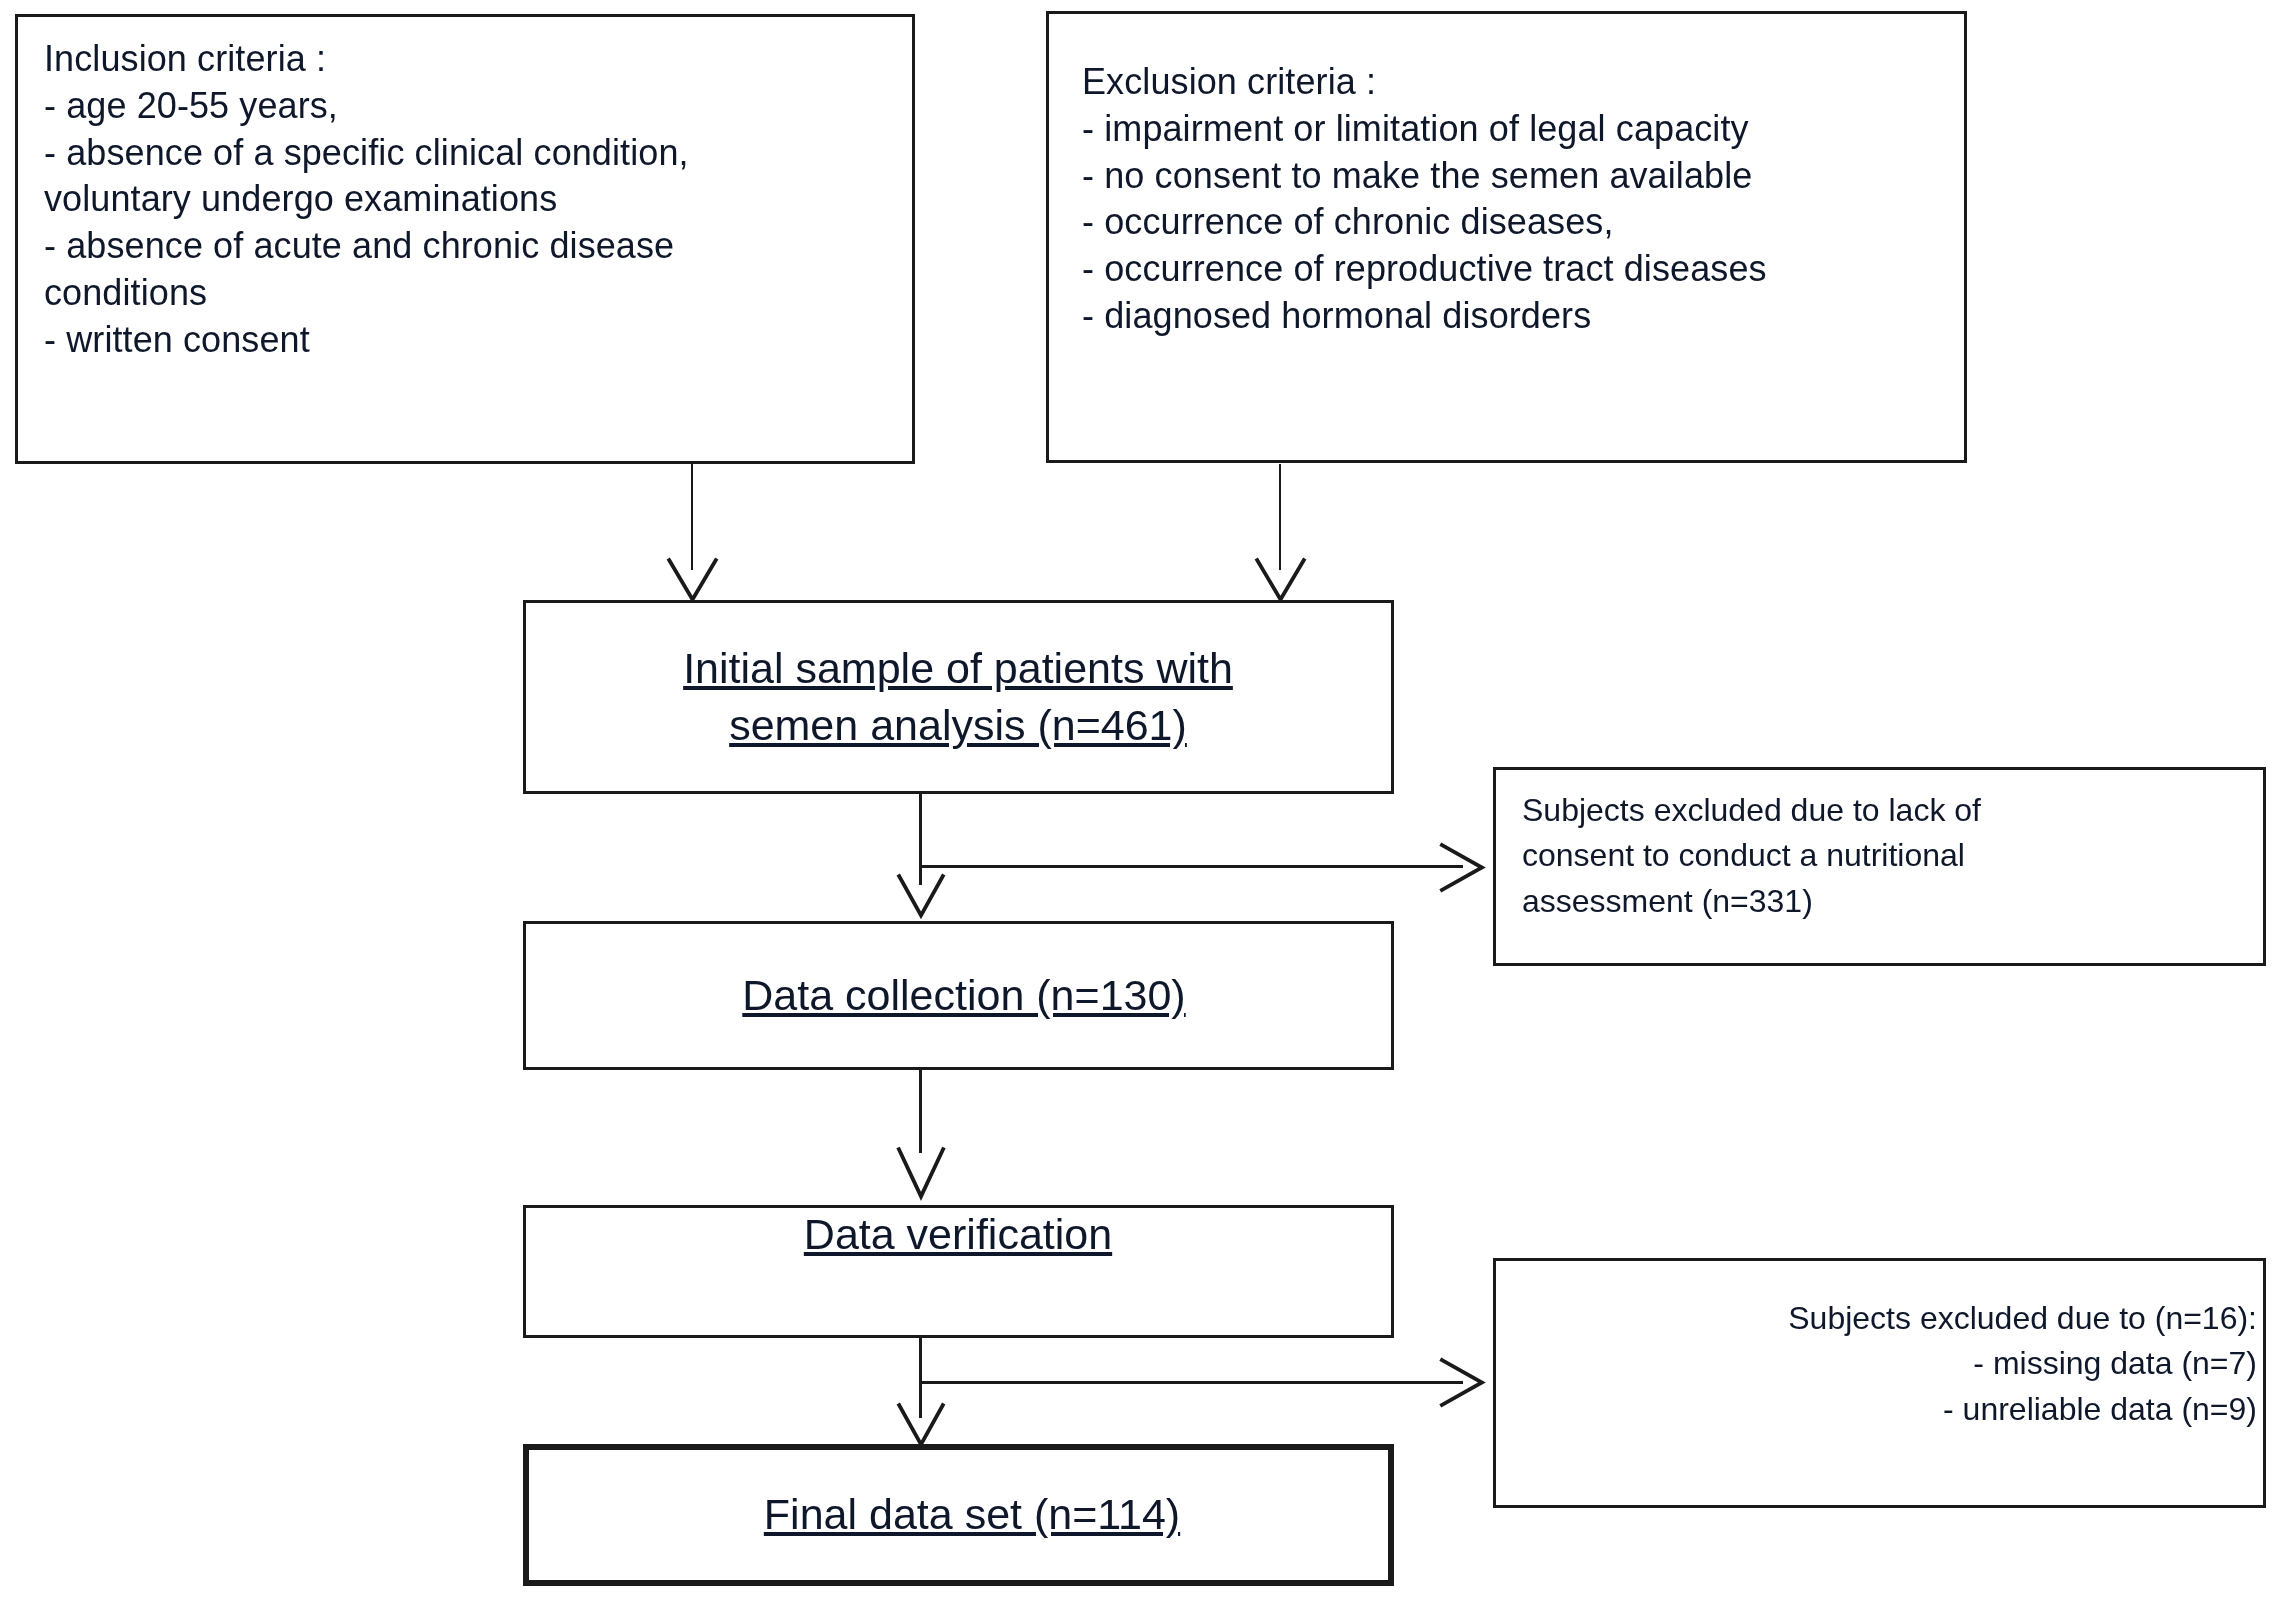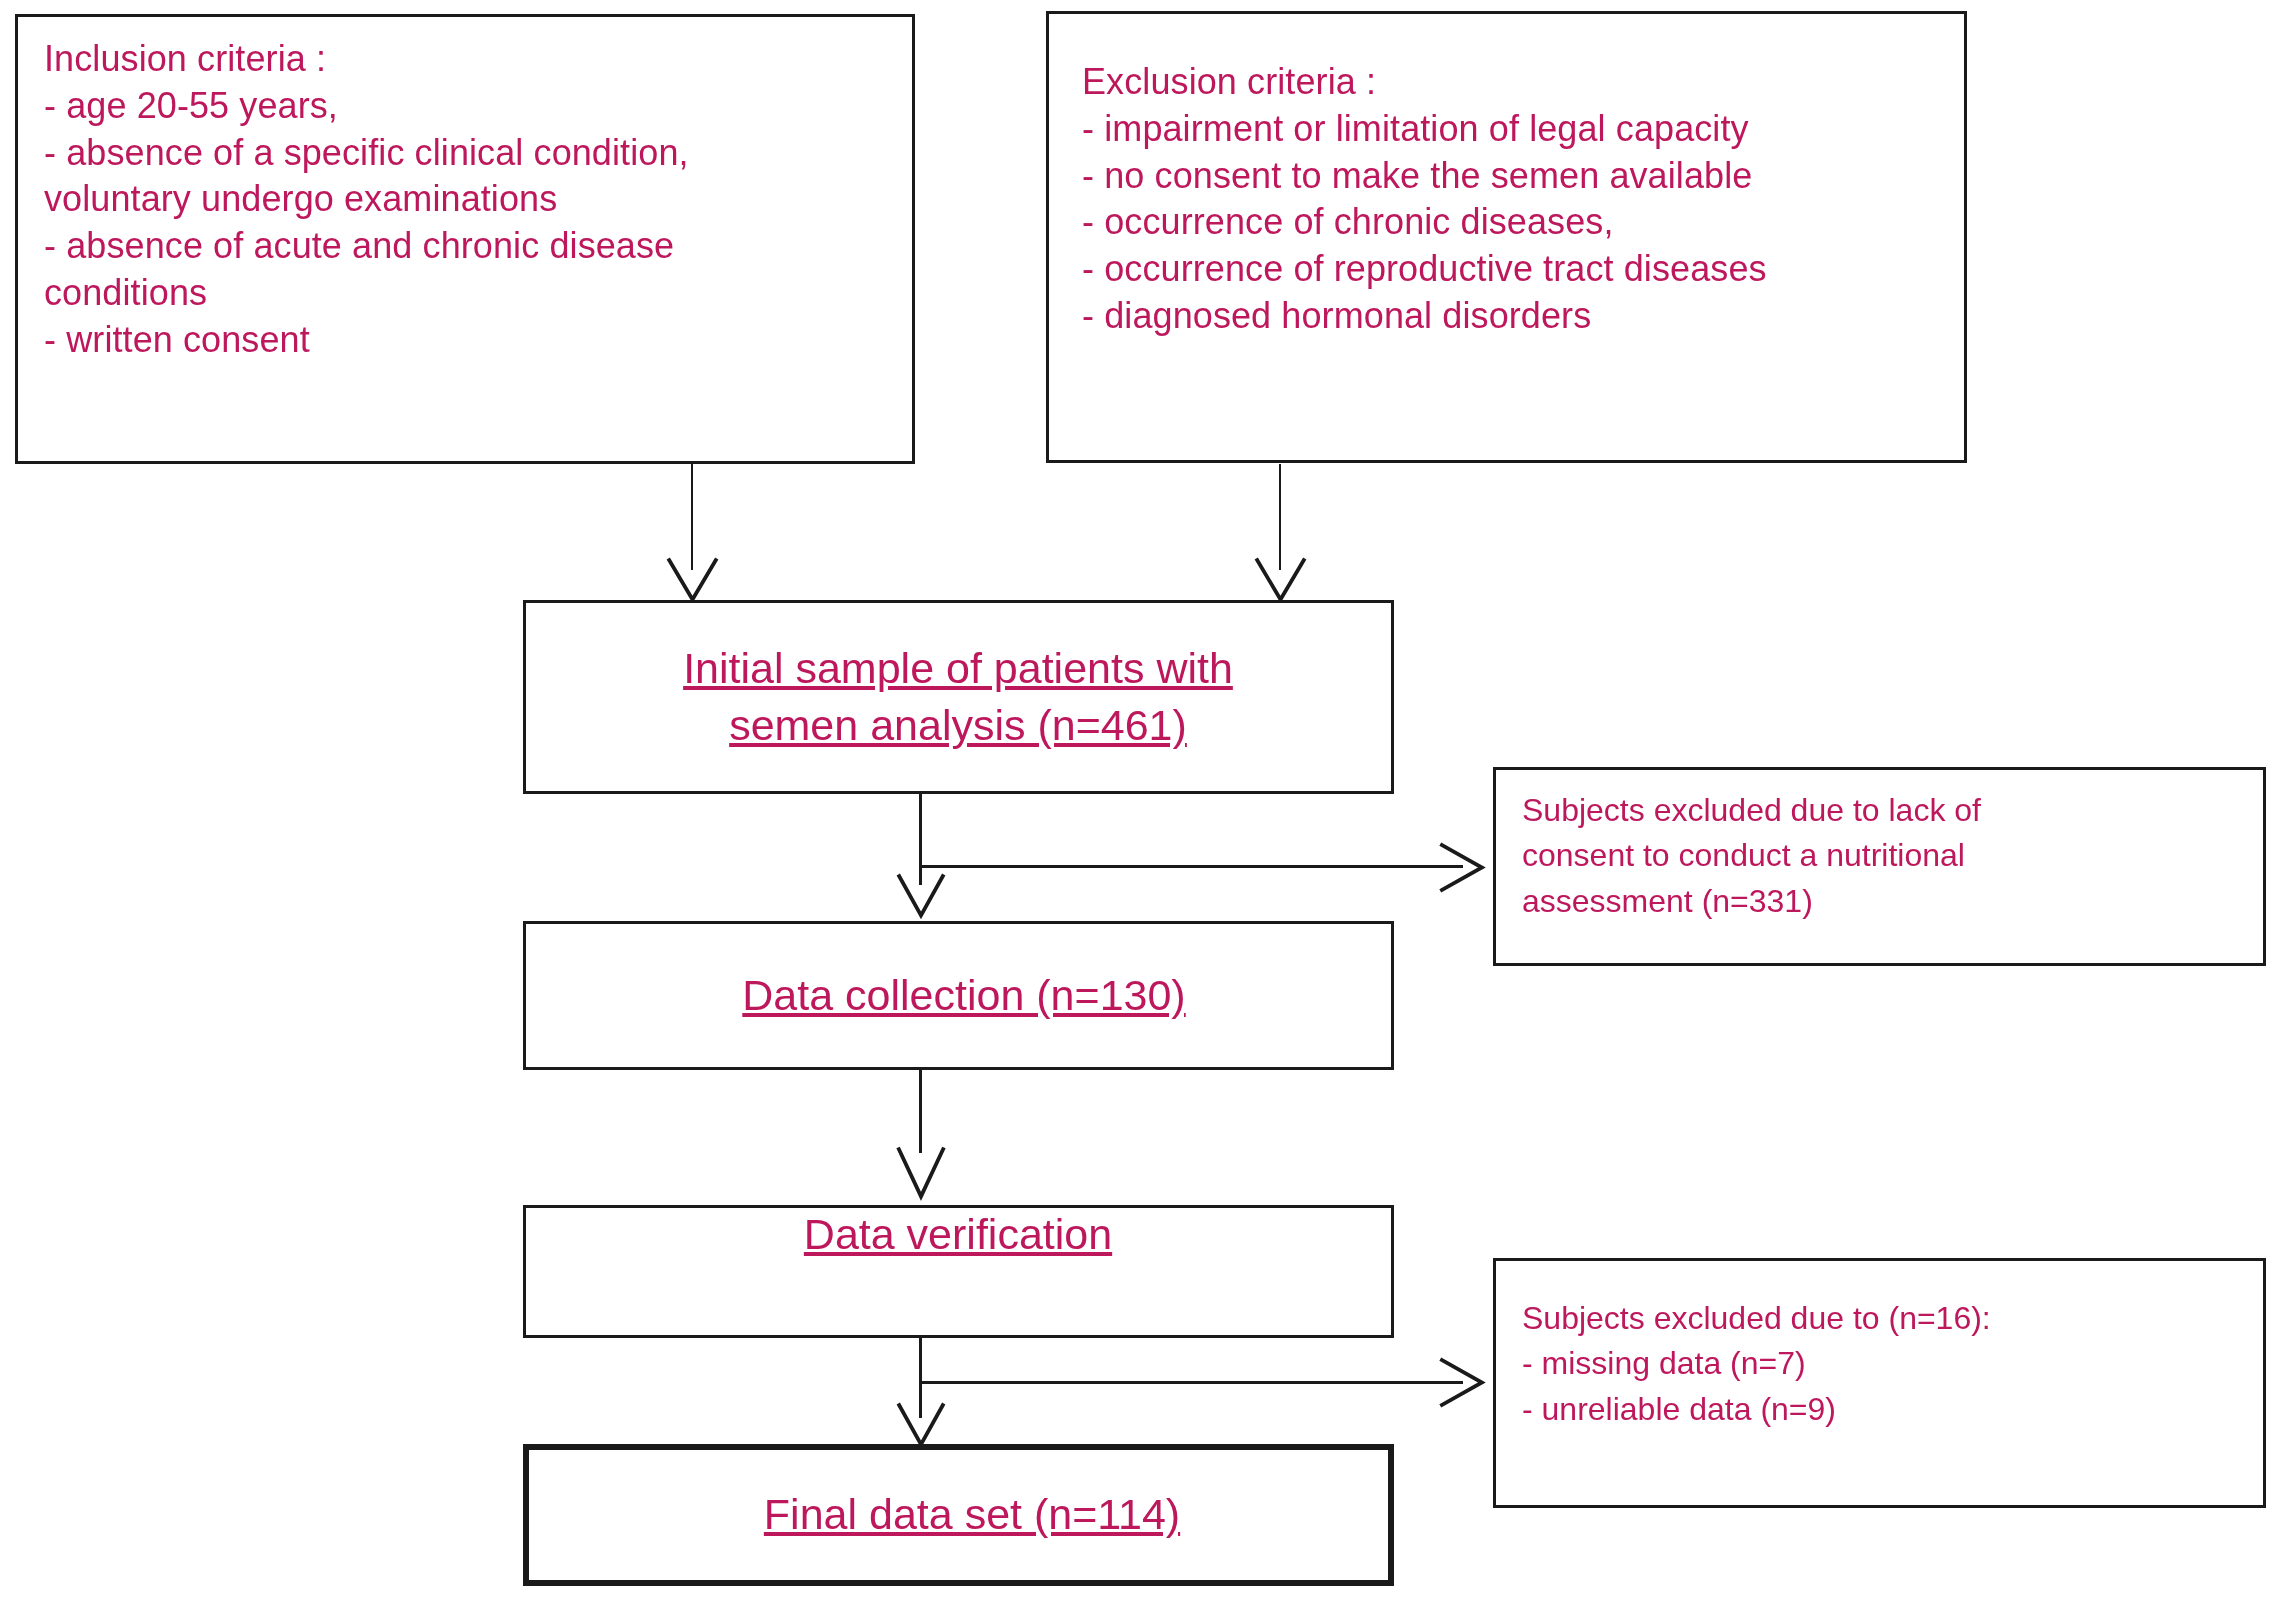--- a/index.html
+++ b/index.html
@@ -6,21 +6,21 @@
     margin: 0;
     padding: 0;
     background: #ffffff;
   }
   #canvas {
     position: relative;
     width: 2284px;
     height: 1616px;
     background: #ffffff;
     font-family: "Liberation Sans", sans-serif;
-    color: #be185d;
+    color: #0f172a;
     overflow: hidden;
   }
 
   
   .box {
     position: absolute;
     box-sizing: border-box;
     border: 3px solid #1a1a1a;
     background: #ffffff;
   }
@@ -140,21 +140,21 @@
   <svg class="vee" style="left:895px; top:1402px;" width="52" height="47" viewBox="0 0 68 62">
     <path d="M4 2 L34 56 L64 2" fill="none" stroke="#1a1a1a" stroke-width="5"></path>
   </svg>
 
   <div class="hline" style="left:919px; top:1381px; width:544px; height:3px;"></div>
   <svg class="vee" style="left:1438px; top:1356px;" width="50" height="53" viewBox="0 0 66 70">
     <path d="M3 4 L58 35 L3 66" fill="none" stroke="#1a1a1a" stroke-width="5"></path>
   </svg>
 
   <div class="box" style="left:1493px; top:1258px; width:773px; height:250px;"></div>
-  <div class="side-text" style="left:1522px; top:1296px; width:735px; height:189px;">Subjects excluded due to (n=16):
+  <div class="side-text" style="left:1522px; top:1296px; width:735px; height:189px;text-align:right;">Subjects excluded due to (n=16):
 - missing data (n=7)
 - unreliable data (n=9)</div>
 
   <div class="box thick" style="left:523px; top:1444px; width:871px; height:142px;"></div>
   <div class="centered-text" style="left:530px; top:1449px; width:856px; height:131px;padding-left:28px;">Final data set (n=114)</div>
 
 </div>
 
 
 </body></html>

